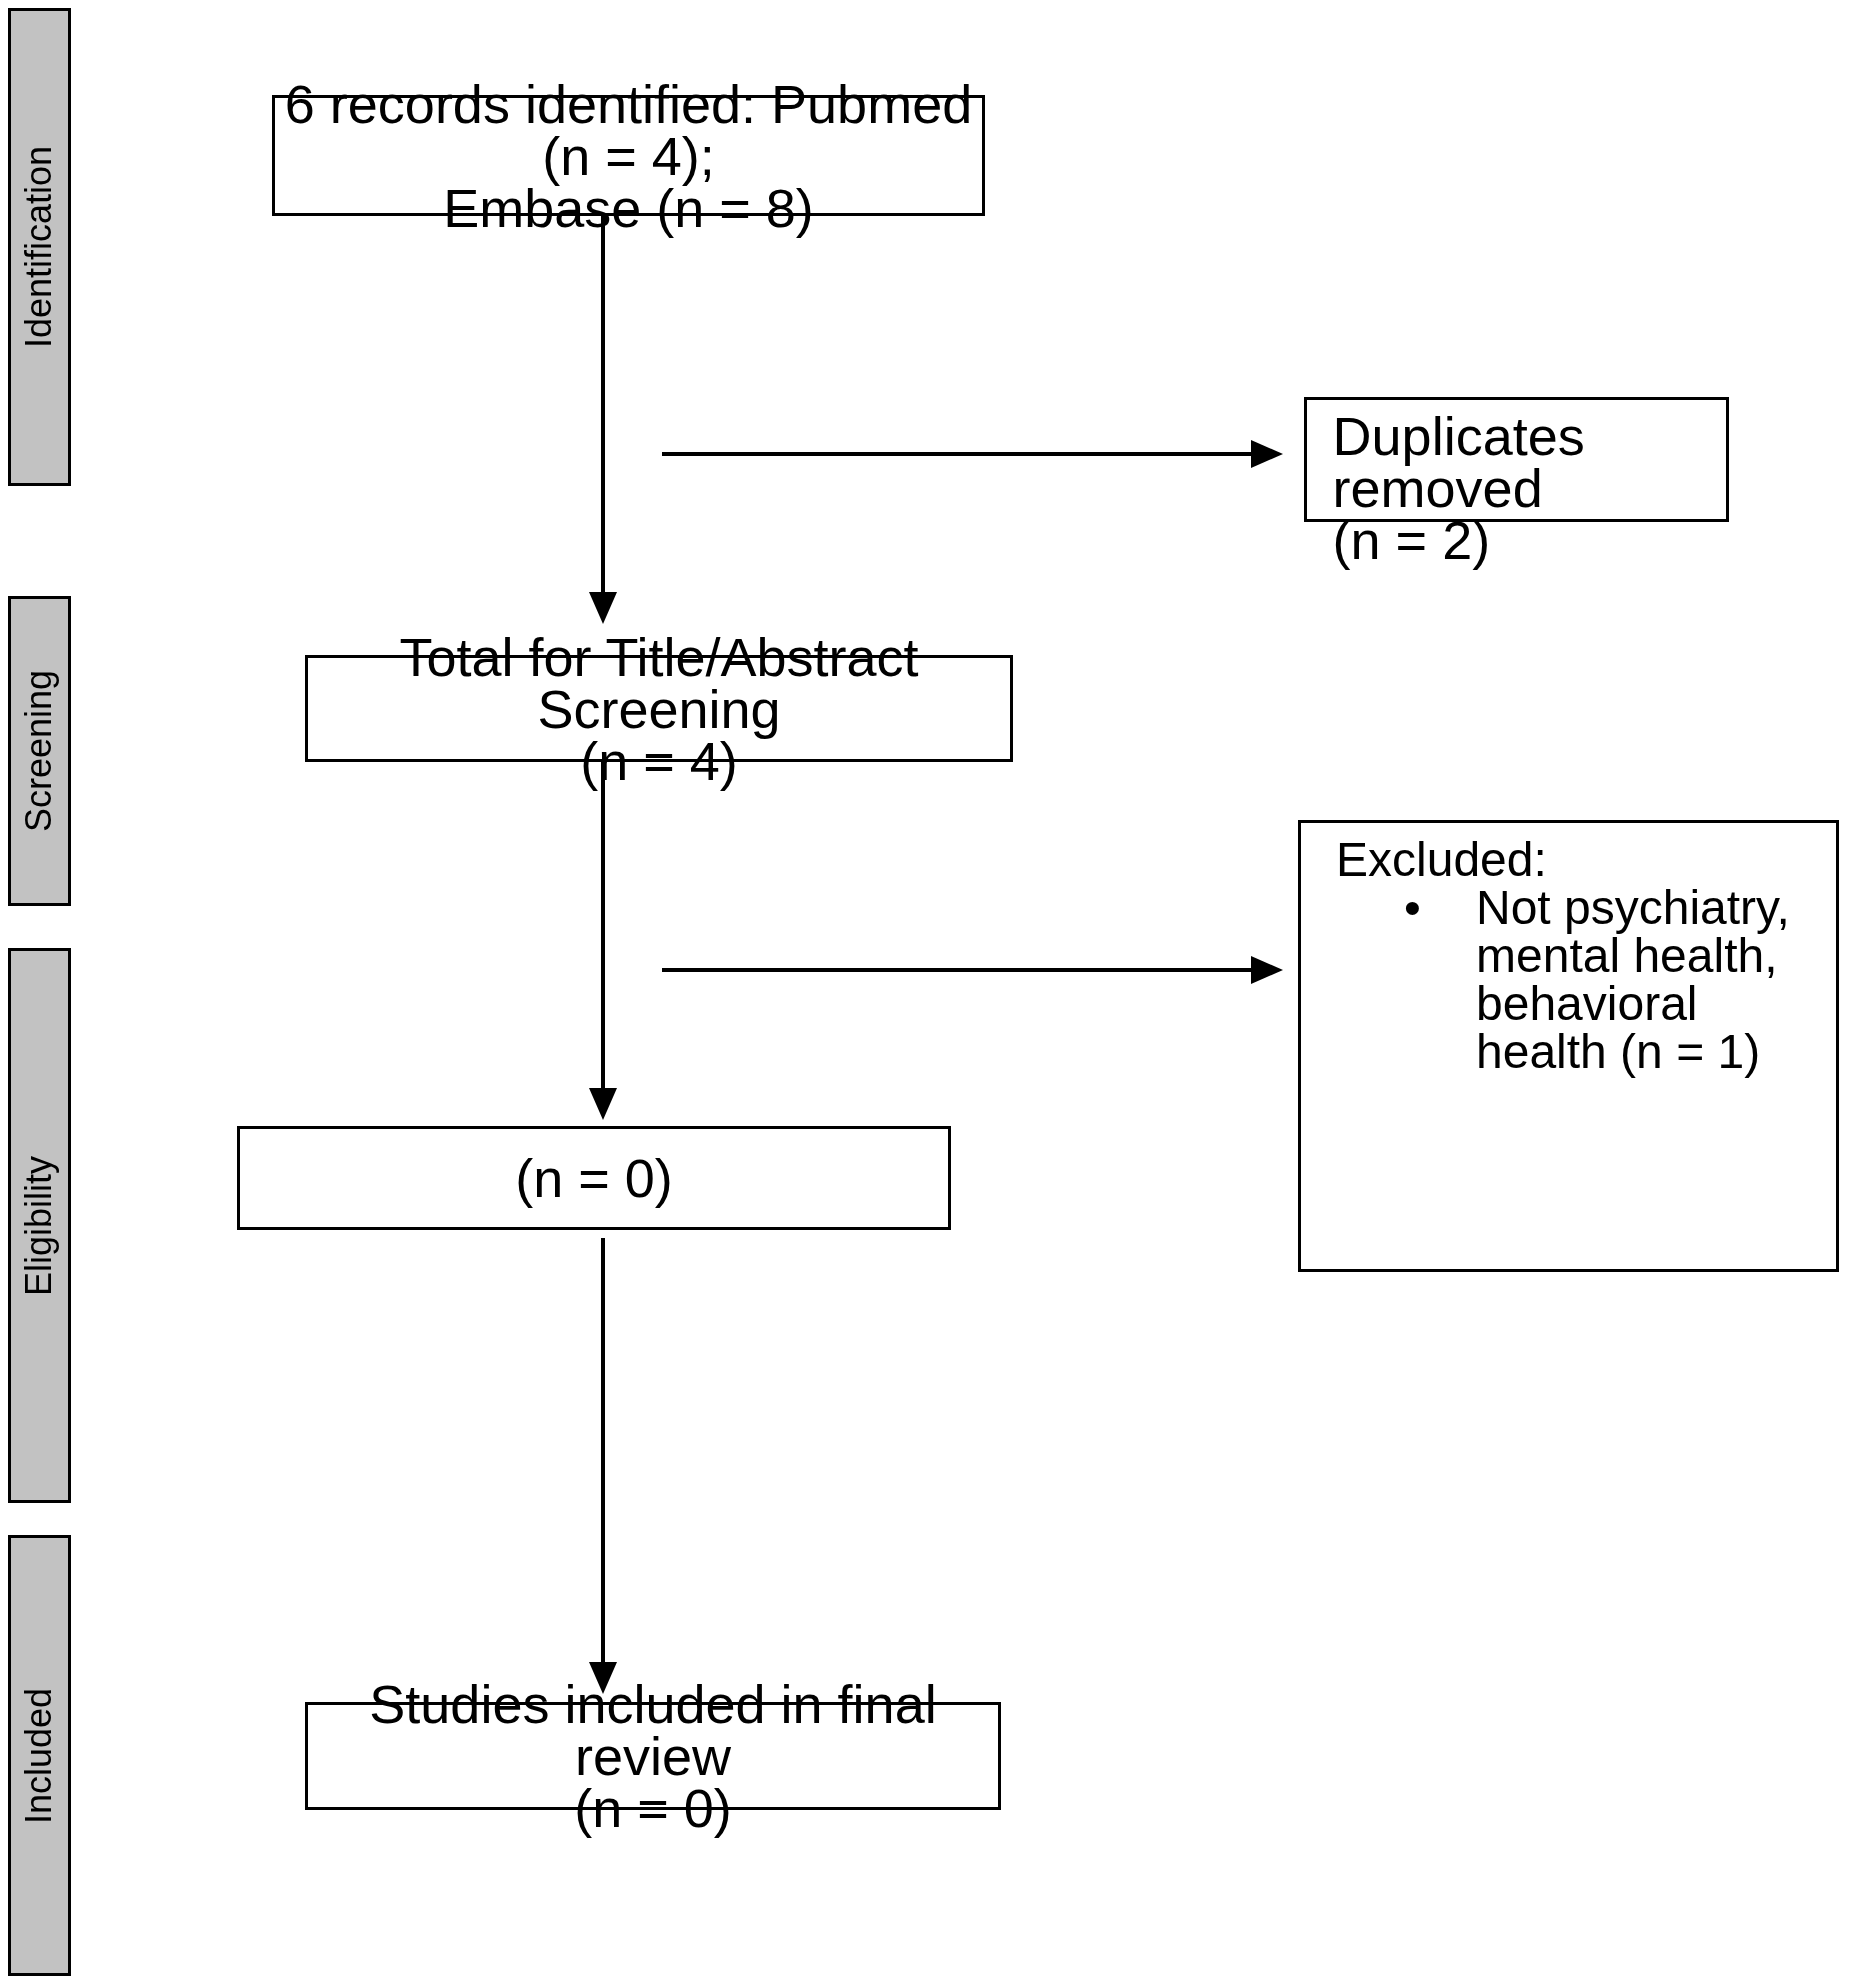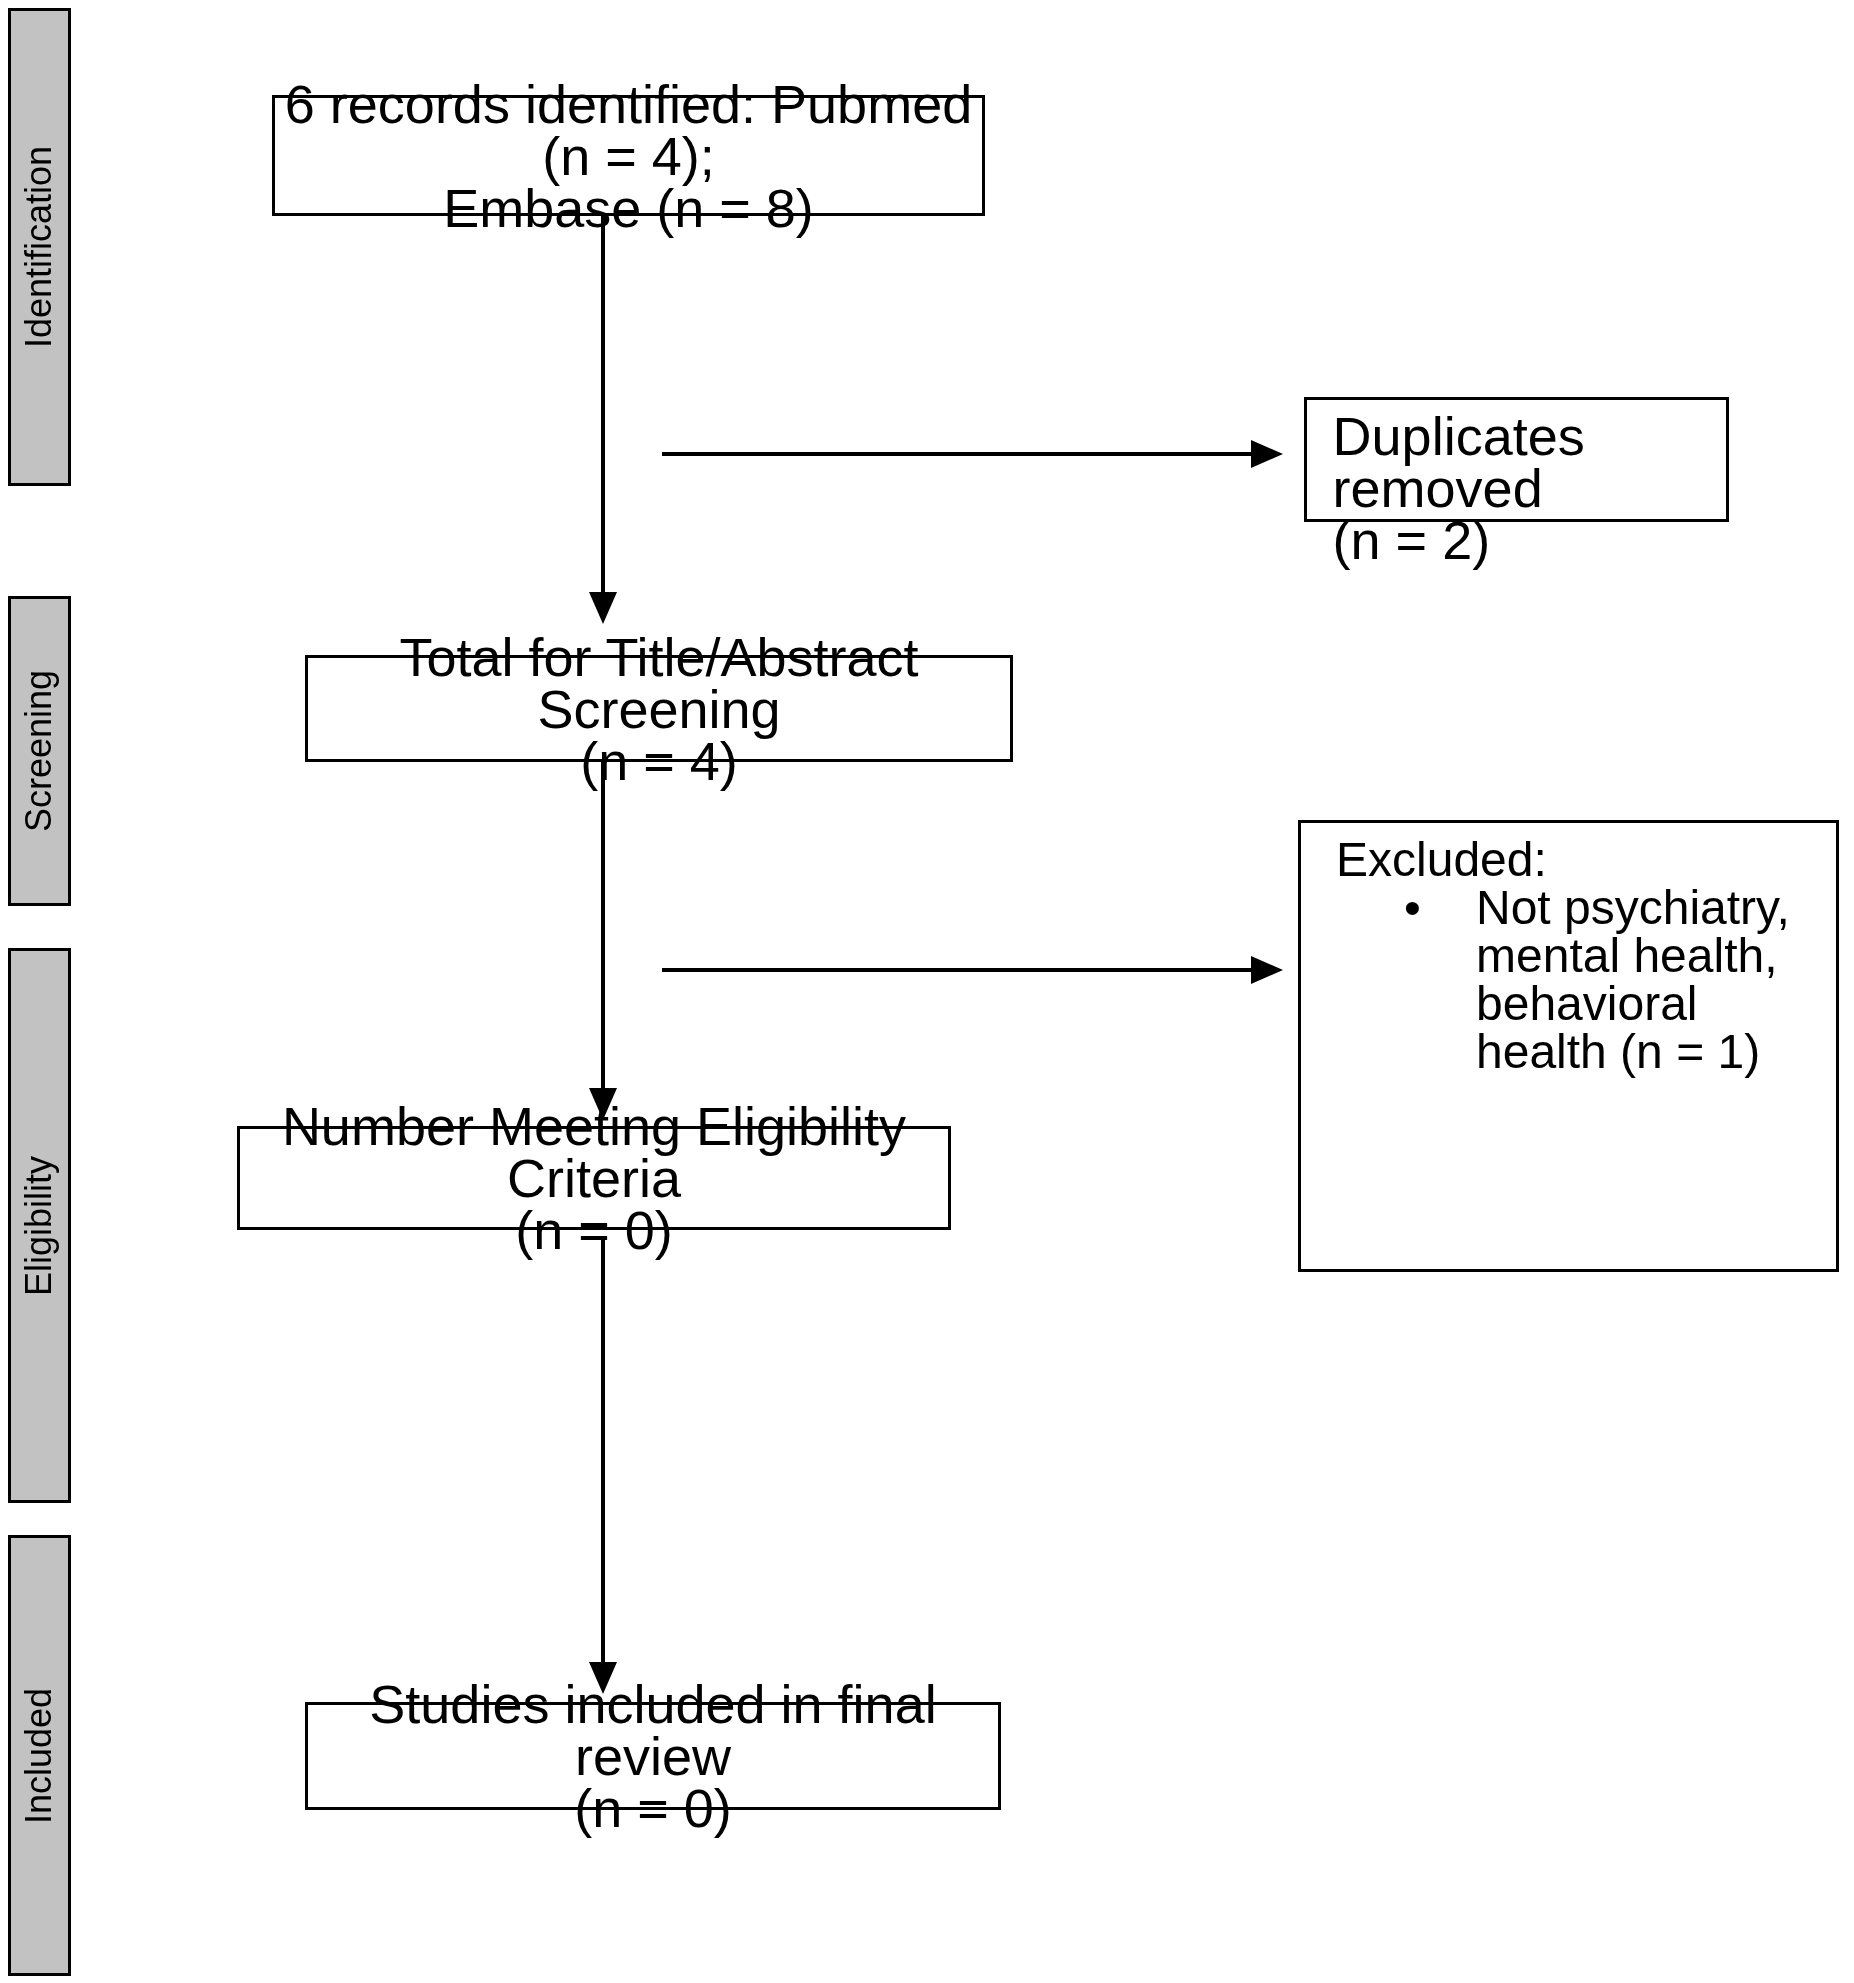--- a/index.html
+++ b/index.html
@@ -109,21 +109,20 @@
     <div>Total for Title/Abstract Screening</div>
     <div>(n = 4)</div>
   </div>
 
   <div class="fbox" id="box-excluded">
     <div>Excluded:</div>
     <div class="bullet">Not psychiatry, mental health, behavioral health (n = 1)</div>
   </div>
 
   <div class="fbox center" id="box-eligibility">
-    <div>Number Meeting Eligibility Criteria</div>
     <div>(n = 0)</div>
   </div>
 
   <div class="fbox center" id="box-included">
     <div>Studies included in final review</div>
     <div>(n = 0)</div>
   </div>
 
   <div>
     <div class="vline" style="left:601px; top:216px; height:377px;"></div>

